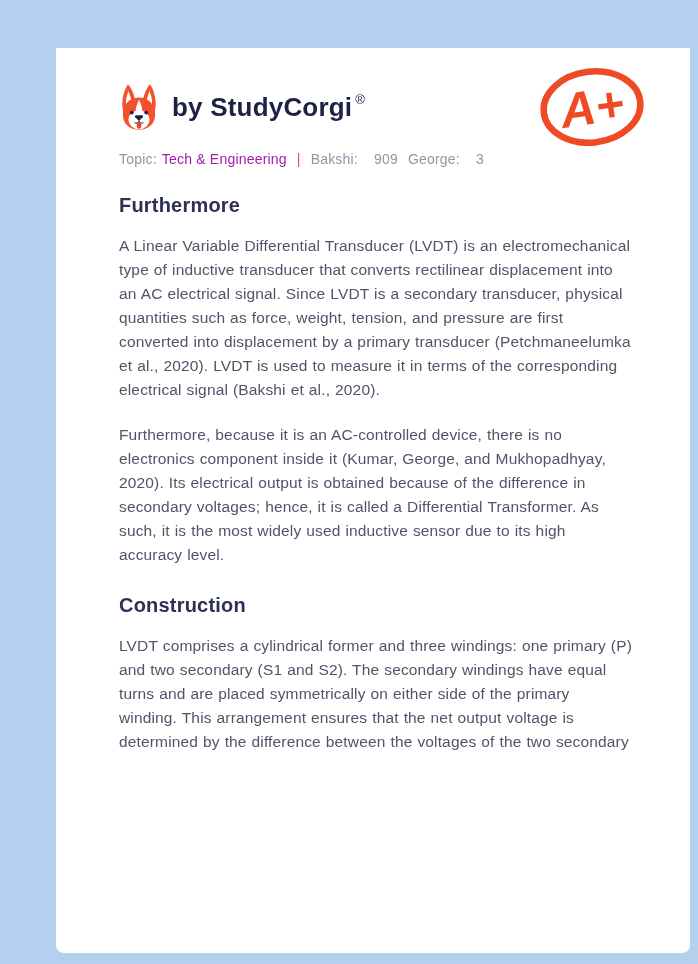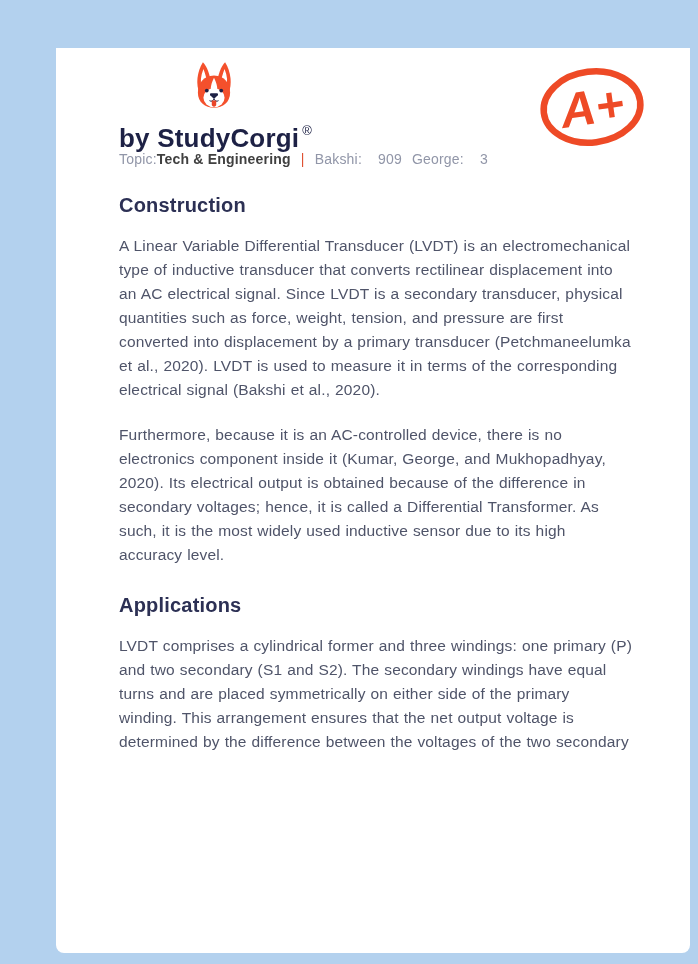--- a/index.html
+++ b/index.html
@@ -26,21 +26,20 @@
     align-items: center;
     justify-content: space-between;
     height: 62px;
   }
   .brand {
     display: flex;
     align-items: center;
     gap: 13px;
     text-decoration: none;
     cursor: pointer;
-    flex-direction: column;
   }
   .brand-text {
     font-size: 26px;
     font-weight: 700;
     color: #1d2145;
     letter-spacing: 0.2px;
     white-space: nowrap;
   }
   .brand-text sup {
     font-size: 13px;
@@ -64,22 +63,23 @@
   .meta {
     margin-top: 13px;
     display: flex;
     align-items: flex-start;
     font-size: 14px;
     color: #9196a8;
     letter-spacing: 0.2px;
   }
   .meta .lbl { color: #9196a8; }
   .meta .topic {
-    color: #404040;
-    font-weight: 700;
+    color: #a21caf;
+    font-weight: 400;
+    margin-left: 5px;
     text-decoration: none;
     cursor: pointer;
   }
   .meta .sep { color: #df5233; margin: 0 10px; }
   .meta .val { margin-left: 16px; }
   .meta .pages { margin-left: 10px; }
   
   h2 {
     margin: 27px 0 17px 0;
     font-size: 20px;
@@ -141,20 +141,20 @@
     <span class="lbl">Topic:</span>
     <a class="topic">Tech &amp; Engineering</a>
     <span class="sep">|</span>
     <span class="lbl">Bakshi:</span>
     <span class="lbl val">909</span>
     <span class="lbl pages">George:</span>
     <span class="lbl val">3</span>
   </div>
 
   <section>
-    <h2>Construction</h2>
+    <h2>Furthermore</h2>
     <p>A Linear Variable Differential Transducer (LVDT) is an electromechanical type of inductive transducer that converts rectilinear displacement into an AC electrical signal. Since LVDT is a secondary transducer, physical quantities such as force, weight, tension, and pressure are first converted into displacement by a primary transducer (Petchmaneelumka et al., 2020). LVDT is used to measure it in terms of the corresponding electrical signal (Bakshi et al., 2020).</p>
     <p>Furthermore, because it is an AC-controlled device, there is no electronics component inside it (Kumar, George, and Mukhopadhyay, 2020). Its electrical output is obtained because of the difference in secondary voltages; hence, it is called a Differential Transformer. As such, it is the most widely used inductive sensor due to its high accuracy level.</p>
-    <h2>Applications</h2>
+    <h2>Construction</h2>
     <p>LVDT comprises a cylindrical former and three windings: one primary (P) and two secondary (S1 and S2). The secondary windings have equal turns and are placed symmetrically on either side of the primary winding. This arrangement ensures that the net output voltage is determined by the difference between the voltages of the two secondary</p>
   </section>
 
 </div>
 
 </body></html>

